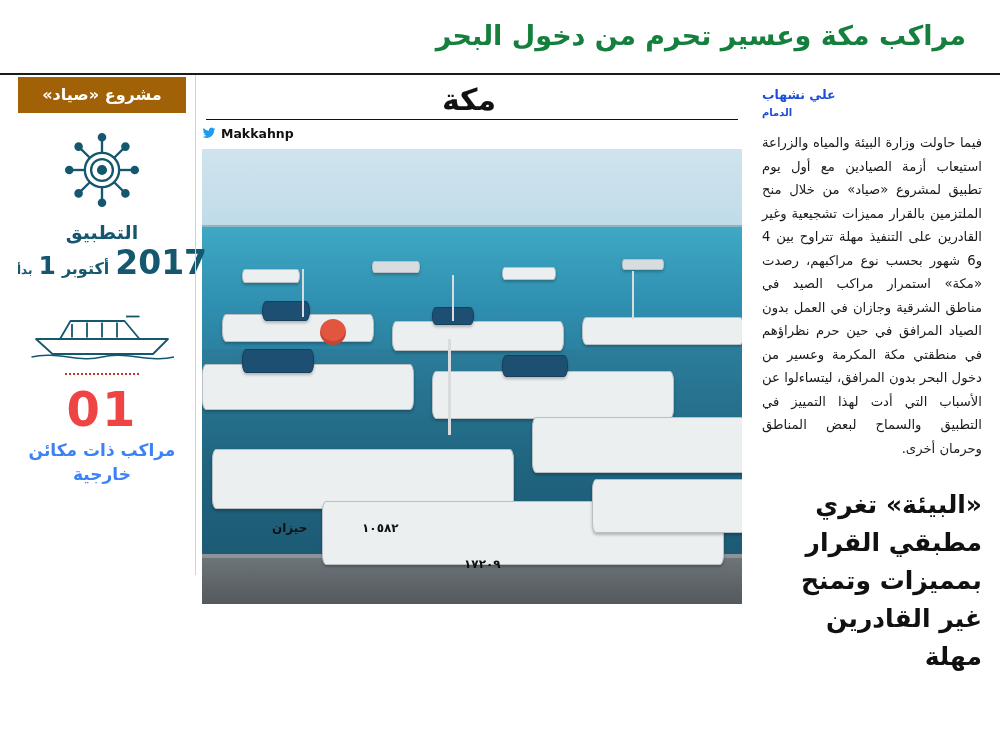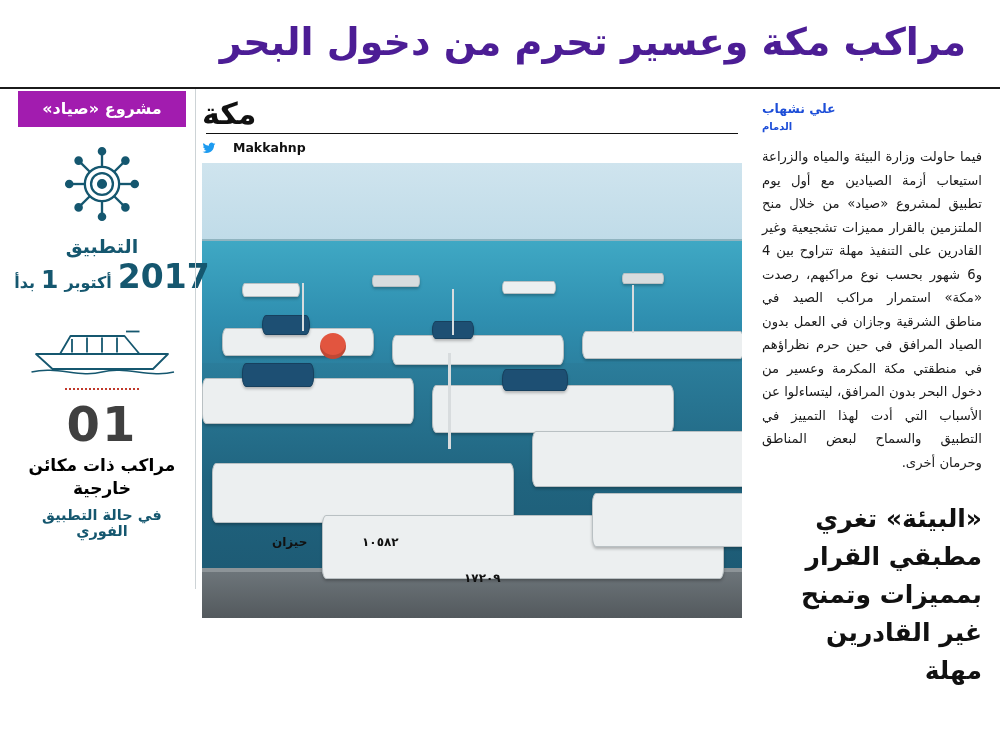--- a/index.html
+++ b/index.html
@@ -14,23 +14,23 @@
     overflow: hidden;
     position: relative;
   }
 
   
   .headline-wrap {
     padding: 18px 34px 10px 34px;
     text-align: right;
   }
   .headline-line {
-    font-size: 38px;
-    font-weight: bold;
-    color: #4c1d95;
+    font-size: 27px;
+    font-weight: bold;
+    color: #15803d;
     line-height: 1.30;
     letter-spacing: 0px;
     white-space: nowrap;
   }
   .headline-line.l2 {
     margin-top: 2px;
   }
 
   .rule {
     border: none;
@@ -87,37 +87,36 @@
   .col-photo {
     flex: 1 1 auto;
     padding: 10px 6px 0 6px;
     box-sizing: border-box;
     position: relative;
   }
   .logo-row {
     display: flex;
     flex-direction: row-reverse;
     align-items: flex-start;
-    justify-content: flex-start;
+    justify-content: center;
     gap: 0px;
     padding-right: 6px;
   }
   .makkah-logo {
     font-size: 30px;
     font-weight: bold;
     color: #111;
     letter-spacing: -1px;
     line-height: 1;
     font-family: "DejaVu Sans", "Liberation Sans", sans-serif;
   }
   .handle-row {
     display: flex;
     flex-direction: row-reverse;
-    align-items: center;
-    gap: 17px;
+    gap: 5px;
     padding-right: 8px;
     margin-top: 6px;
   }
   .twitter-bird { width: 14px; height: 14px; display:block; }
   .handle-text {
     font-size: 12.5px;
     font-weight: bold;
     color: #111;
     direction: ltr;
   }
@@ -187,21 +186,21 @@
   
   .col-info {
     width: 196px;
     flex: 0 0 196px;
     padding: 0 10px 0 18px;
     box-sizing: border-box;
     text-align: center;
     position: relative;
   }
   .info-banner {
-    background: #a21caf;
+    background: #a16207;
     color: #ffffff;
     font-size: 16px;
     font-weight: bold;
     padding: 8px 6px 9px 6px;
     letter-spacing: 0px;
     margin-top: 2px;
     direction: rtl;
   }
   .helm-wrap {
     margin-top: 18px;
@@ -220,45 +219,45 @@
     color: #15576f;
     direction: rtl;
     display:flex;
     align-items: baseline;
     justify-content: center;
     gap: 6px;
   }
   .info-date .y { font-size: 33px; font-weight: bold; line-height:1.1;}
   .info-date .m { font-size: 16px; font-weight: bold; }
   .info-date .d { font-size: 25px; font-weight: bold; }
-  .info-date .pre { font-size: 16px; font-weight: bold; margin-left: 20px; }
+  .info-date .pre { font-size: 12px; font-weight: bold; margin-left: 20px; }
   .info-red-title {
     color: #c0392b;
     font-size: 20px;
     font-weight: bold;
     line-height: 1.35;
     direction: rtl;
     margin-top: 8px;
   }
   .boat-illu { margin: 10px auto 0 auto; display:block; }
   .dots-div {
     margin: 10px auto;
     width: 74px;
     border-top: 2px dotted #c0392b;
   }
   .num-big {
-    color: #404040;
+    color: #ef4444;
     font-size: 48px;
     font-weight: bold;
     line-height: 1;
     letter-spacing: 2px;
     direction: ltr;
   }
   .info-red-sub {
-    color: #000000;
+    color: #3b82f6;
     font-size: 17px;
     font-weight: bold;
     line-height: 1.4;
     direction: rtl;
     margin-top: 6px;
   }
   .info-dark-sub {
     color: #15576f;
     font-size: 14.5px;
     font-weight: bold;
@@ -392,15 +391,14 @@
         <path d="M60 44 L60 62 M80 42 L80 62 M100 42 L100 62 M120 42 L120 62"></path>
         <path d="M132 34 L150 34"></path>
         <path d="M6 88 C 40 80, 70 96, 100 88 C 130 80, 165 96, 196 88" stroke-width="2"></path>
       </g>
     </svg>
 
     <div class="dots-div"></div>
 
     <div class="num-big">01</div>
     <div class="info-red-sub">مراكب ذات مكائن خارجية</div>
-    <div class="info-dark-sub">في حالة التطبيق الفوري</div>
   </div>
 </div>
 
 </body></html>

